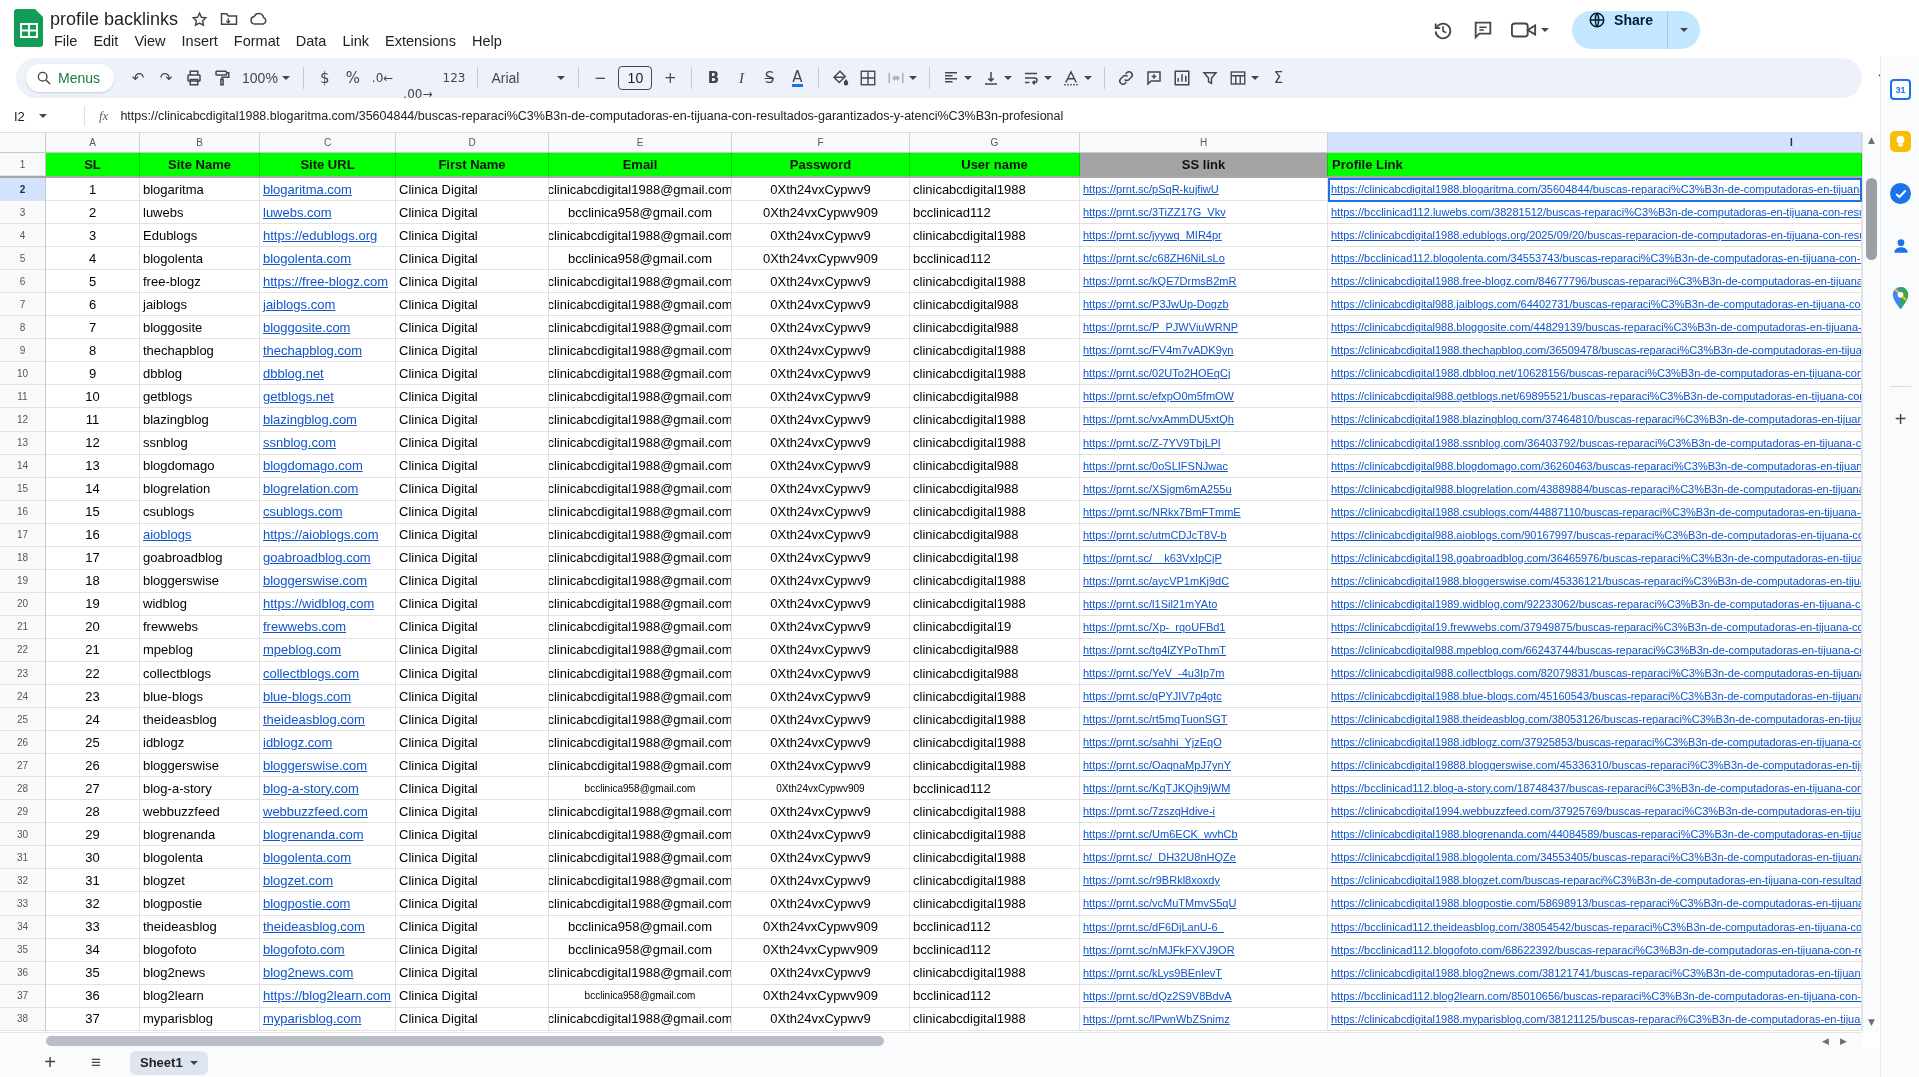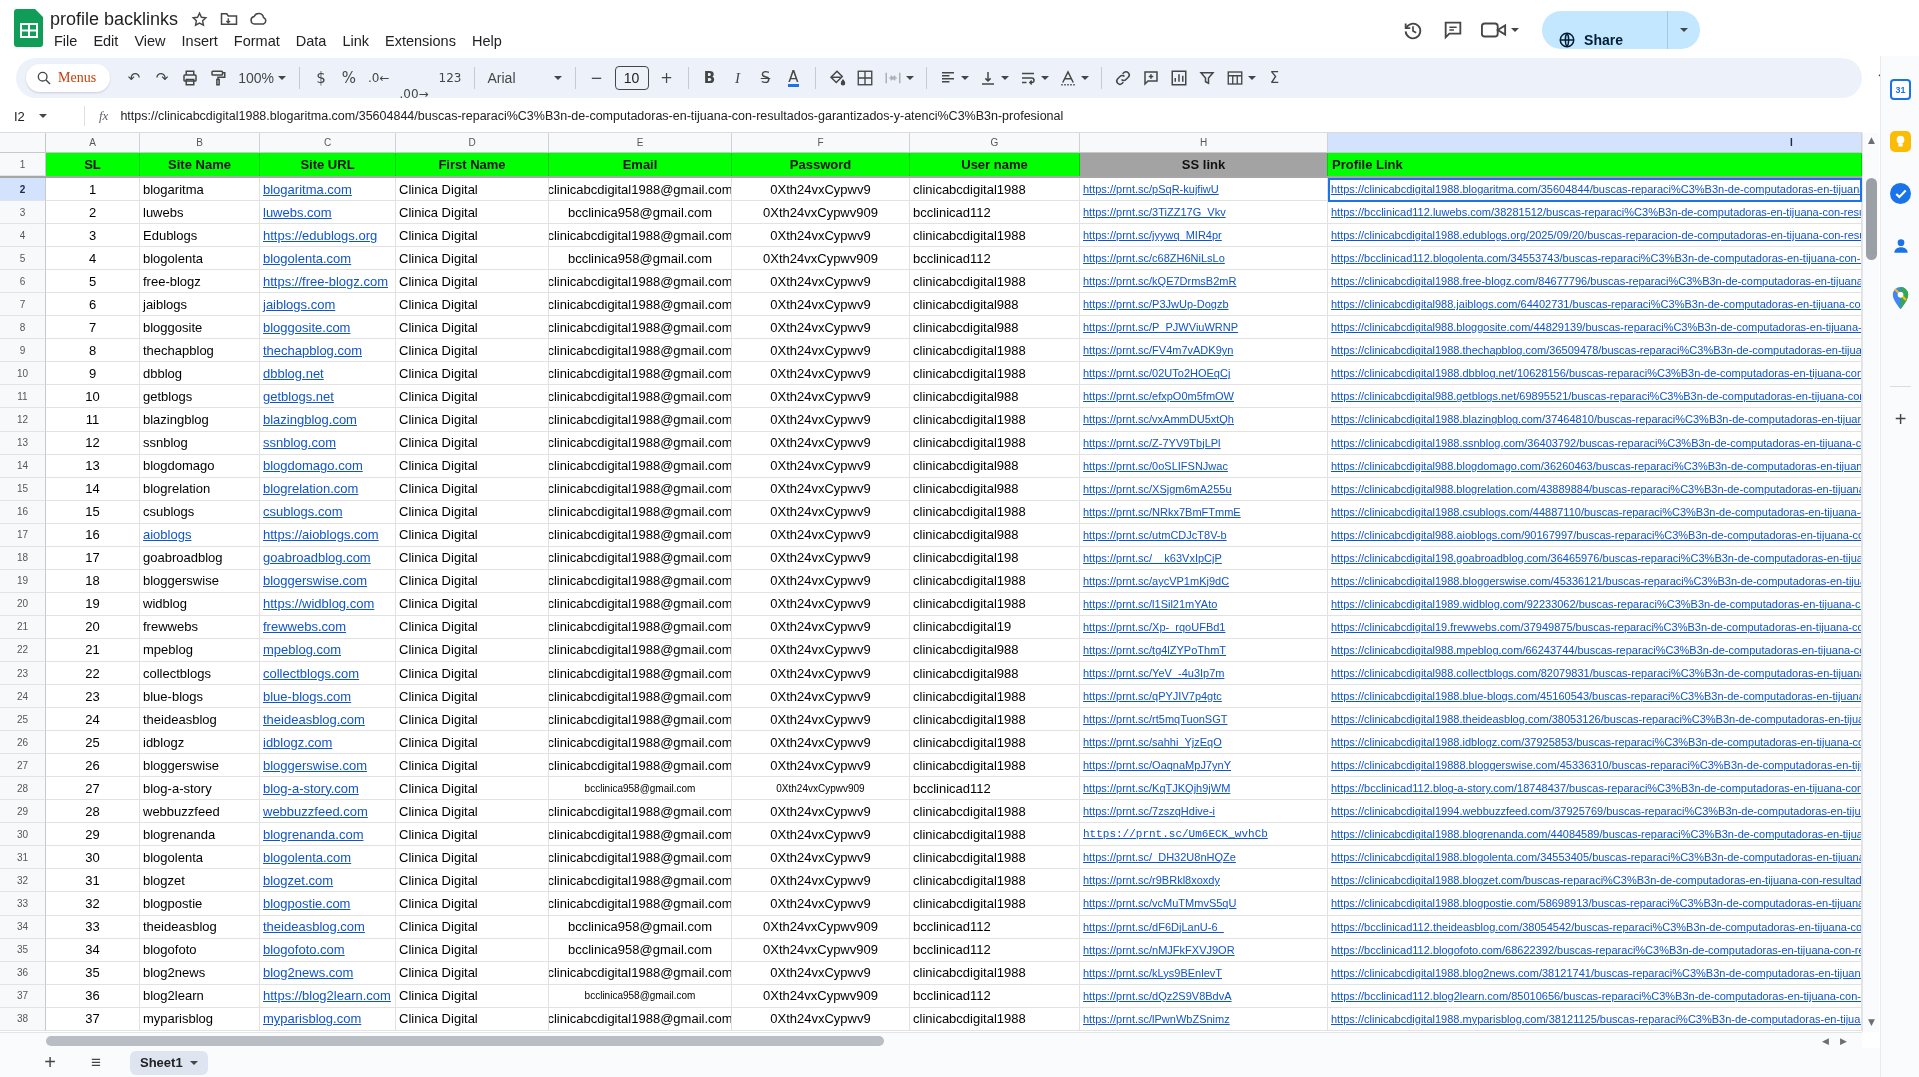--- a/index.html
+++ b/index.html
@@ -10,41 +10,41 @@
   #titlebar { position:absolute; left:0; top:0; width:1919px; height:56px; background:#fff; }
   #sheets-logo { position:absolute; left:14px; top:9px; width:30px; height:38px; }
   #title-row { position:absolute; left:50px; top:7px; height:24px; display:flex; align-items:center; gap:12px; }
   #doc-title { font-size:18px; color:#1f1f1f; }
   .title-ico { width:18px; height:18px; display:inline-flex; align-items:center; justify-content:center; }
   #menubar { position:absolute; left:46px; top:28px; height:26px; display:flex; align-items:center; }
   .menu-item { font-size:14.5px; color:#202124; padding:3px 8px; border-radius:4px; cursor:default; }
 
   #top-right { position:absolute; right:219px; top:12px; height:36px; display:flex; align-items:center; gap:14px; }
   .tr-ico { width:26px; height:26px; display:flex; align-items:center; justify-content:center; }
-  #share-btn { display:flex; align-items:flex-end; height:38px; background:#c2e7ff; border-radius:19px; overflow:hidden; margin-left:8px;gap:30px; }
+  #share-btn { display:flex; align-items:flex-start; height:38px; background:#c2e7ff; border-radius:19px; overflow:hidden; margin-left:8px; }
   #share-main { display:flex; align-items:center; gap:8px; padding:0 14px 0 16px; }
   #share-label { font-size:14px; font-weight:600; color:#001d35; }
   #share-caret { padding:0 12px; border-left:1px solid #a8c7e0; height:100%; display:flex; align-items:center; }
   #avatar { position:absolute; left:1868px; top:12px; width:32px; height:32px; border-radius:50%;
     color:#fff; font-size:15px; font-weight:700; display:flex; align-items:center; justify-content:center; }
 
   
   #toolbar { position:absolute; left:16px; top:58px; width:1846px; height:40px; background:#edf2fa;
     border-radius:20px; display:flex; align-items:center; padding:0 10px; }
   .tb-sep { width:1px; height:22px; background:#c7cbd1; margin:0 7px; flex:none; }
   .tb-item { height:28px; min-width:28px; padding:0 5px; display:flex; align-items:center; justify-content:center;
     border-radius:4px; color:#444746; font-size:14px; flex:none; }
   .tb-glyph { font-family:"DejaVu Sans", sans-serif; font-size:15px; }
   .tb-bold { font-weight:700; } .tb-italic { font-style:italic; font-family:"Liberation Serif",serif; }
   .tb-strike { text-decoration:line-through; }
   .tb-underA { border-bottom:3px solid #1a73e8; line-height:14px; }
   .tb-disabled svg { opacity:.38; }
   #menus-pill { background:#fff; border-radius:14px; height:28px; display:flex; align-items:center;
     gap:6px; padding:0 14px 0 10px; box-shadow:0 1px 2px rgba(0,0,0,.15); margin-right:10px; }
-  #menus-label { font-size:14px; color:#c2410c;font-family:Liberation Serif, serif; }
+  #menus-label { font-size:14px; color:#15803d; }
   .caret { width:0; height:0; border-left:4px solid transparent; border-right:4px solid transparent;
     border-top:4.5px solid #444746; margin-left:4px; flex:none; }
   .tb-dd { display:flex; align-items:center; padding:0 6px; }
   #font-box { width:86px; justify-content:space-between; }
   #size-box { width:34px; height:24px; border:1px solid #444746; border-radius:4px; display:flex;
     align-items:center; justify-content:center; font-size:14px; color:#202124; margin:0 4px; }
   #tb-collapse { position:absolute; right:28px; top:66px; }
 
   
   #formulabar { position:absolute; left:0; top:100px; width:1862px; height:33px; background:#fff;
@@ -1240,21 +1240,21 @@
       </div>
       <div class="cell al-c" style="width: 183px;">
         <span>clinicabcdigital1988@gmail.com</span>
       </div>
       <div class="cell al-c" style="width: 178px;">
         <span>0Xth24vxCypwv9</span>
       </div>
       <div class="cell al-l" style="width: 170px;">
         <span>clinicabcdigital1988</span>
       </div>
-      <div class="cell al-l" style="width: 248px; font-family: Liberation Mono, monospace;">
+      <div class="cell al-l" style="width: 248px;">
         <span class="lnk sm">https://prnt.sc/Um6ECK_wvhCb</span>
       </div>
       <div class="cell al-l" style="width: 534px;">
         <span class="lnk sm">https://clinicabcdigital1988.blogrenanda.com/44084589/buscas-reparaci%C3%B3n-de-computadoras-en-tijuana-con-resultados-garantizados-y-atenci%C3%B3n-profesional</span>
       </div>
     </div>
     <div class="grow data-row">
       <div class="rowhdr" style="width: 46px;">31</div>
       <div class="cell al-c" style="width: 94px;">
         <span>30</span>

